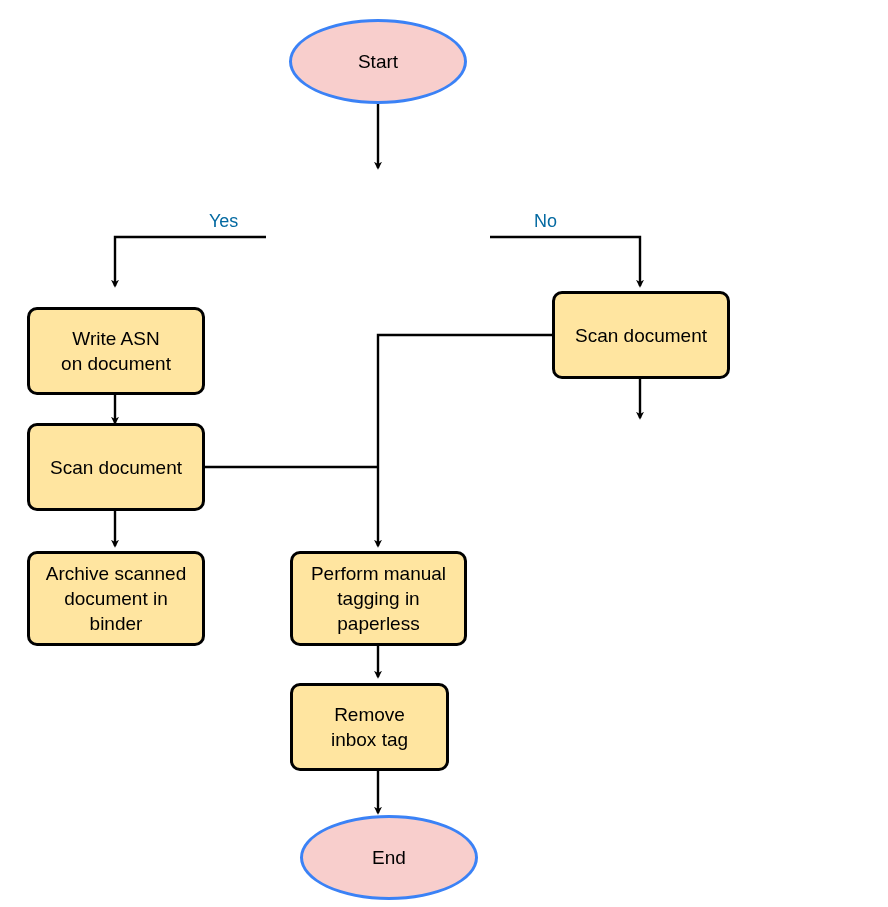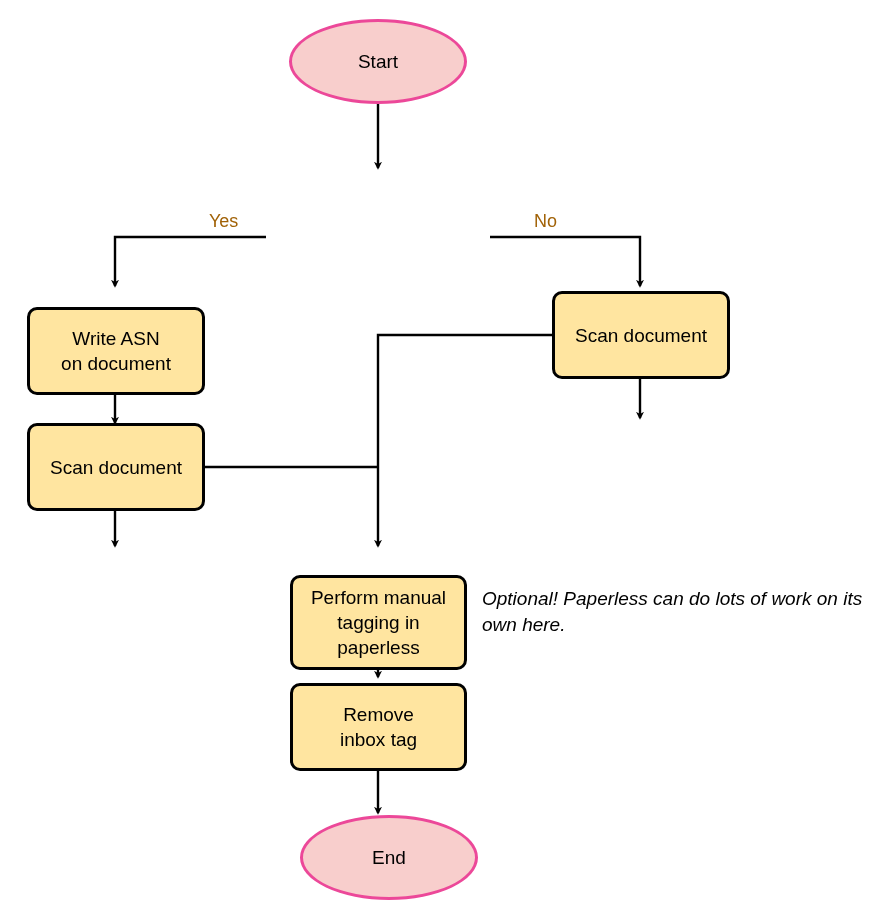--- a/index.html
+++ b/index.html
@@ -33,21 +33,21 @@
     align-items: center;
     justify-content: center;
     text-align: center;
     color: #000000;
     font-size: 19px;
     line-height: 25px;
     white-space: pre-line;
     z-index: 2;
   }
   .node-terminator {
-    border: 3px solid #ec4899;
+    border: 3px solid #3b82f6;
     border-radius: 50%;
     background: #f8cecc;
   }
   .node-process {
     border: 3px solid #000000;
     border-radius: 10px;
     background: #ffe5a0;
   }
   .node-decision {
     background: transparent;
@@ -61,21 +61,21 @@
     height: 100%;
   }
   .decision-label {
     position: relative;
     z-index: 1;
   }
   .edge-label {
     position: absolute;
     font-size: 18px;
     line-height: 20px;
-    color: #a16207;
+    color: #0369a1;
     z-index: 3;
     background: transparent;
   }
   .annotation {
     position: absolute;
     font-style: italic;
     font-size: 19px;
     line-height: 26px;
     color: #000000;
     z-index: 3;
@@ -124,36 +124,40 @@
 
   <div class="node node-process" style="left:27px; top:307px; width:178px; height:88px;">
     <span>Write ASN
 on document</span>
   </div>
 
   <div class="node node-process" style="left:27px; top:423px; width:178px; height:88px;">
     <span>Scan document</span>
   </div>
 
+  <div class="node node-process" style="left:27px; top:551px; width:178px; height:95px;">
+    <span>Archive scanned
+document in
+binder</span>
+  </div>
 
   <div class="node node-process" style="left:552px; top:291px; width:178px; height:88px;">
     <span>Scan document</span>
   </div>
 
 
-  <div class="node node-process" style="left:290px; top:551px; width:177px; height:95px;margin-top:24px;">
+  <div class="node node-process" style="left:290px; top:551px; width:177px; height:95px;">
     <span>Perform manual
 tagging in
 paperless</span>
   </div>
 
-  <div class="node node-process" style="left:290px; top:683px; width:177px; height:88px;">
+  <div class="node node-process" style="left:290px; top:683px; width:159px; height:88px;">
     <span>Remove
 inbox tag</span>
   </div>
 
   <div class="node node-terminator" style="left:300px; top:815px; width:178px; height:85px;">
     <span>End</span>
   </div>
 
-  <div class="annotation" style="left:482px; top:586px; width:400px;">Optional! Paperless can do lots of work on its own here.</div>
 
 </div>
 
 </body></html>

